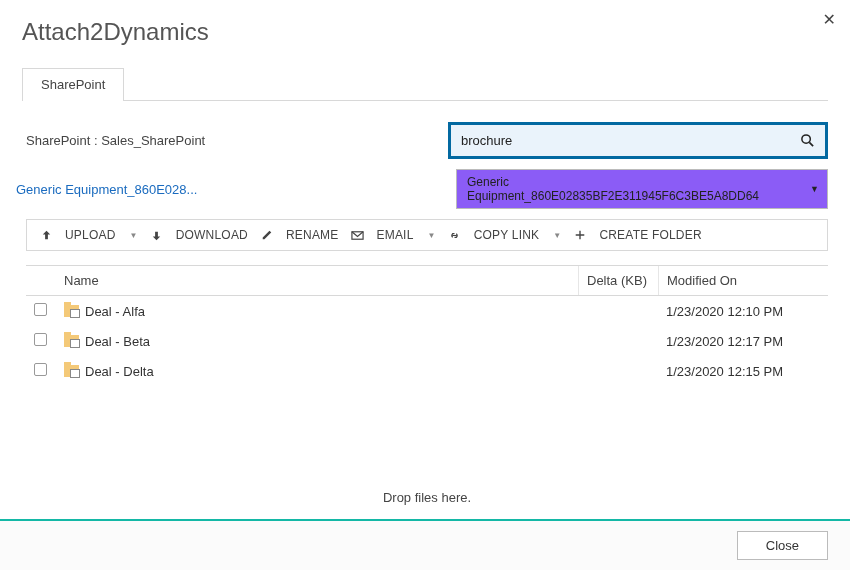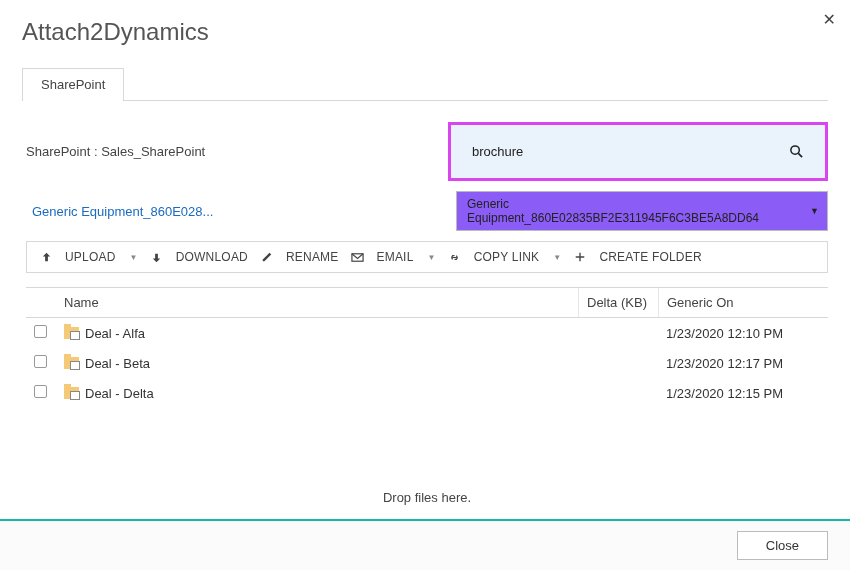--- a/index.html
+++ b/index.html
@@ -62,22 +62,22 @@
     gap: 8px;
   }
   .sharepoint-label {
     font-size: 13px;
     color: #444;
     flex: 0 0 auto;
   }
   .search-wrap {
     margin-left: auto;
     flex: 0 0 380px;
-    border: 3px solid #d946ef;
-    padding: 15px;
+    border: 3px solid #0369a1;
+    padding: 4px;
     display: flex;
     align-items: center;
     background: #eaf3fb;
   }
   .search-input {
     flex: 1;
     border: none;
     outline: none;
     font-size: 13px;
     padding: 4px 6px;
@@ -85,21 +85,21 @@
     color: #222;
   }
   .search-icon {
     width: 16px; height: 16px;
     display: flex; align-items: center; justify-content: center;
     margin-right: 6px;
   }
   .row2 {
     display: flex;
     align-items: center;
-    margin: 4px 22px 6px 32px;
+    margin: 4px 22px 6px 16px;
   }
   .breadcrumb-link {
     color: #1a6bbf;
     font-size: 13px;
     cursor: pointer;
   }
   .folder-select {
     margin-left: auto;
     flex: 0 0 372px;
     border: 1px solid #bbb;
@@ -307,21 +307,21 @@
         </span>
       <span>CREATE FOLDER</span>
     </div>
   </div>
 
   <div class="grid">
     <div class="ghead">
       <div class="col-check"></div>
       <div class="col-name">Name</div>
       <div class="col-size">Delta (KB)</div>
-      <div class="col-mod">Generic On</div>
+      <div class="col-mod">Modified On</div>
     </div>
     <div id="rows">
         <div class="grow">
           <div class="col-check"><span class="checkbox"></span></div>
           <div class="col-name"><span class="folder-icon"></span><span>Deal - Alfa</span></div>
           <div class="col-size"></div>
           <div class="col-mod">1/23/2020 12:10 PM</div>
         </div>
         <div class="grow">
           <div class="col-check"><span class="checkbox"></span></div>

